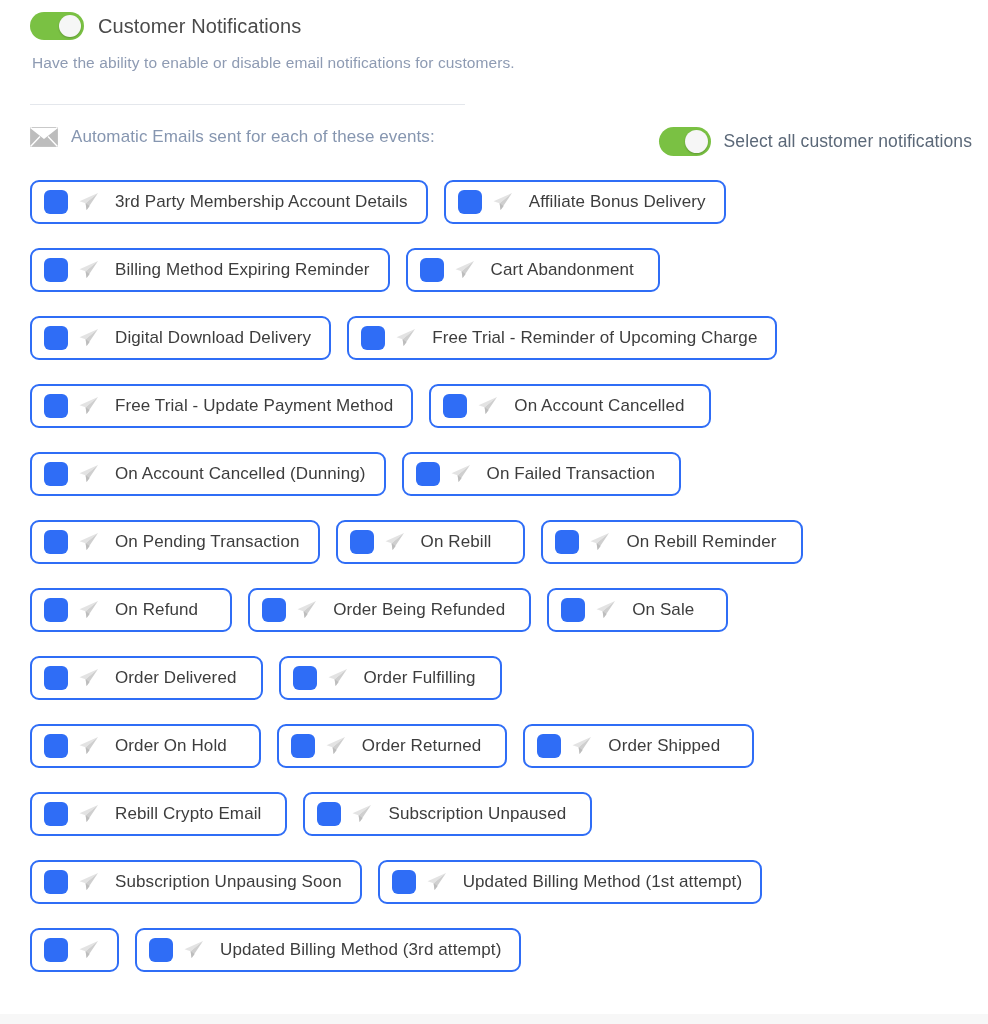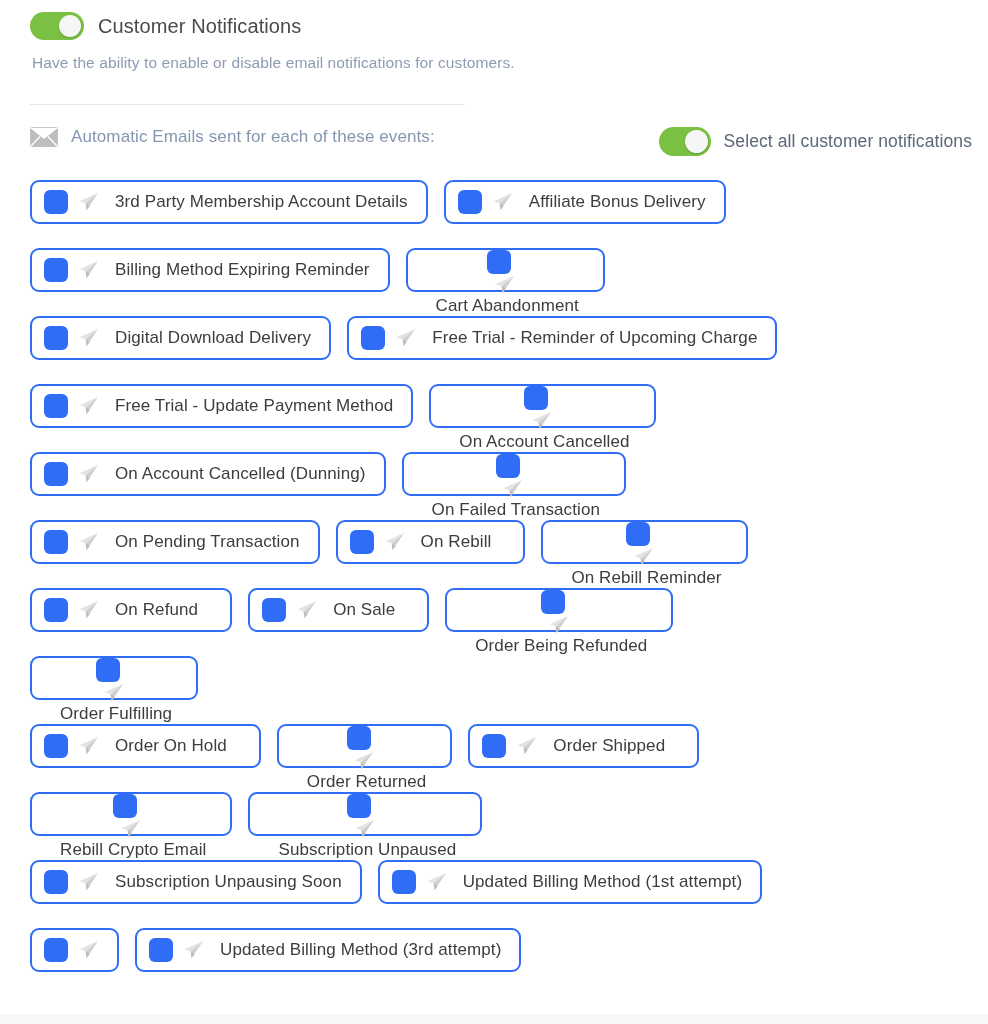--- a/index.html
+++ b/index.html
@@ -78,21 +78,21 @@
   .chip .box {
     width: 24px; height: 24px; border-radius: 6px;
     background: #2f6df6; flex: none;
   }
   .chip .plane { width: 22px; height: 22px; flex: none; margin-left: 9px; display: block; }
   .chip .chip-label {
     margin-left: 16px;
     font-size: 17px; color: #3d3d3d; letter-spacing: .1px;
   }
   
-  .chip.pad-lg { padding-right: 24px; flex-direction: column; }
+  .chip.pad-lg { padding-right: 24px; }
   .chip.pad-xl { padding-right: 32px; }
 
   .bottom-fade {
     position: absolute; left: 0; right: 0; bottom: 0; height: 10px;
     background: #f7f7f7;
   }
 </style>
 </head>
 <body>
 
@@ -262,40 +262,49 @@
       <div class="chip-row">
         <div class="chip pad-xl">
           <span class="box"></span>
           <span class="plane"><svg viewBox="0 0 22 22" width="22" height="22" aria-hidden="true">
               <path d="M21 2 L2.5 10.2 L8.6 12.3 Z" fill="#e3e3e3"></path>
               <path d="M21 2 L8.6 12.3 L9.6 19 Z" fill="#cfcfcf"></path>
               <path d="M8.6 12.3 L9.6 19 L12.6 15.1 Z" fill="#bdbdbd"></path>
             </svg></span>
           <span class="chip-label">On Refund</span>
         </div>
+        <div class="chip pad-lg">
+          <span class="box"></span>
+          <span class="plane"><svg viewBox="0 0 22 22" width="22" height="22" aria-hidden="true">
+              <path d="M21 2 L2.5 10.2 L8.6 12.3 Z" fill="#e3e3e3"></path>
+              <path d="M21 2 L8.6 12.3 L9.6 19 Z" fill="#cfcfcf"></path>
+              <path d="M8.6 12.3 L9.6 19 L12.6 15.1 Z" fill="#bdbdbd"></path>
+            </svg></span>
+          <span class="chip-label">Order Being Refunded</span>
+        </div>
         <div class="chip pad-xl">
           <span class="box"></span>
           <span class="plane"><svg viewBox="0 0 22 22" width="22" height="22" aria-hidden="true">
               <path d="M21 2 L2.5 10.2 L8.6 12.3 Z" fill="#e3e3e3"></path>
               <path d="M21 2 L8.6 12.3 L9.6 19 Z" fill="#cfcfcf"></path>
               <path d="M8.6 12.3 L9.6 19 L12.6 15.1 Z" fill="#bdbdbd"></path>
             </svg></span>
           <span class="chip-label">On Sale</span>
         </div>
-        <div class="chip pad-lg">
-          <span class="box"></span>
-          <span class="plane"><svg viewBox="0 0 22 22" width="22" height="22" aria-hidden="true">
-              <path d="M21 2 L2.5 10.2 L8.6 12.3 Z" fill="#e3e3e3"></path>
-              <path d="M21 2 L8.6 12.3 L9.6 19 Z" fill="#cfcfcf"></path>
-              <path d="M8.6 12.3 L9.6 19 L12.6 15.1 Z" fill="#bdbdbd"></path>
-            </svg></span>
-          <span class="chip-label">Order Being Refunded</span>
-        </div>
-      </div>
-      <div class="chip-row">
+      </div>
+      <div class="chip-row">
+        <div class="chip pad-lg">
+          <span class="box"></span>
+          <span class="plane"><svg viewBox="0 0 22 22" width="22" height="22" aria-hidden="true">
+              <path d="M21 2 L2.5 10.2 L8.6 12.3 Z" fill="#e3e3e3"></path>
+              <path d="M21 2 L8.6 12.3 L9.6 19 Z" fill="#cfcfcf"></path>
+              <path d="M8.6 12.3 L9.6 19 L12.6 15.1 Z" fill="#bdbdbd"></path>
+            </svg></span>
+          <span class="chip-label">Order Delivered</span>
+        </div>
         <div class="chip pad-lg">
           <span class="box"></span>
           <span class="plane"><svg viewBox="0 0 22 22" width="22" height="22" aria-hidden="true">
               <path d="M21 2 L2.5 10.2 L8.6 12.3 Z" fill="#e3e3e3"></path>
               <path d="M21 2 L8.6 12.3 L9.6 19 Z" fill="#cfcfcf"></path>
               <path d="M8.6 12.3 L9.6 19 L12.6 15.1 Z" fill="#bdbdbd"></path>
             </svg></span>
           <span class="chip-label">Order Fulfilling</span>
         </div>
       </div>

